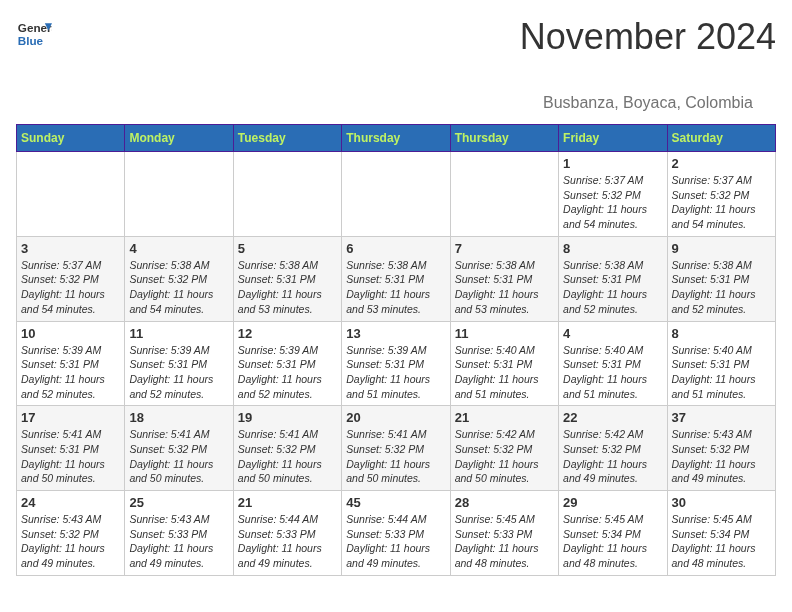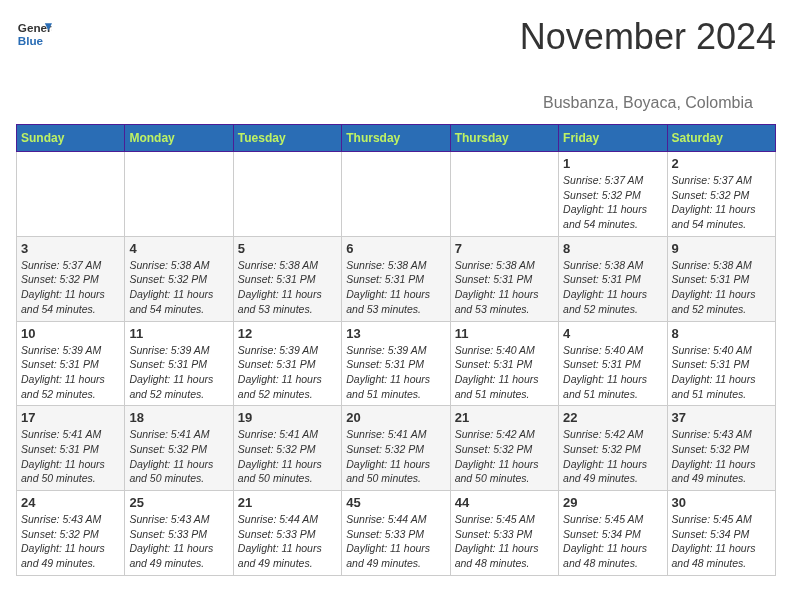--- a/index.html
+++ b/index.html
@@ -306,21 +306,21 @@
 and 49 minutes.</div>
         </td>
         <td>
           <div class="day-number">45</div>
           <div class="day-info" style="white-space: pre-line;">Sunrise: 5:44 AM
 Sunset: 5:33 PM
 Daylight: 11 hours
 and 49 minutes.</div>
         </td>
         <td>
-          <div class="day-number">44</div>
+          <div class="day-number">28</div>
           <div class="day-info" style="white-space: pre-line;">Sunrise: 5:45 AM
 Sunset: 5:33 PM
 Daylight: 11 hours
 and 48 minutes.</div>
         </td>
         <td>
           <div class="day-number">29</div>
           <div class="day-info" style="white-space: pre-line;">Sunrise: 5:45 AM
 Sunset: 5:34 PM
 Daylight: 11 hours

